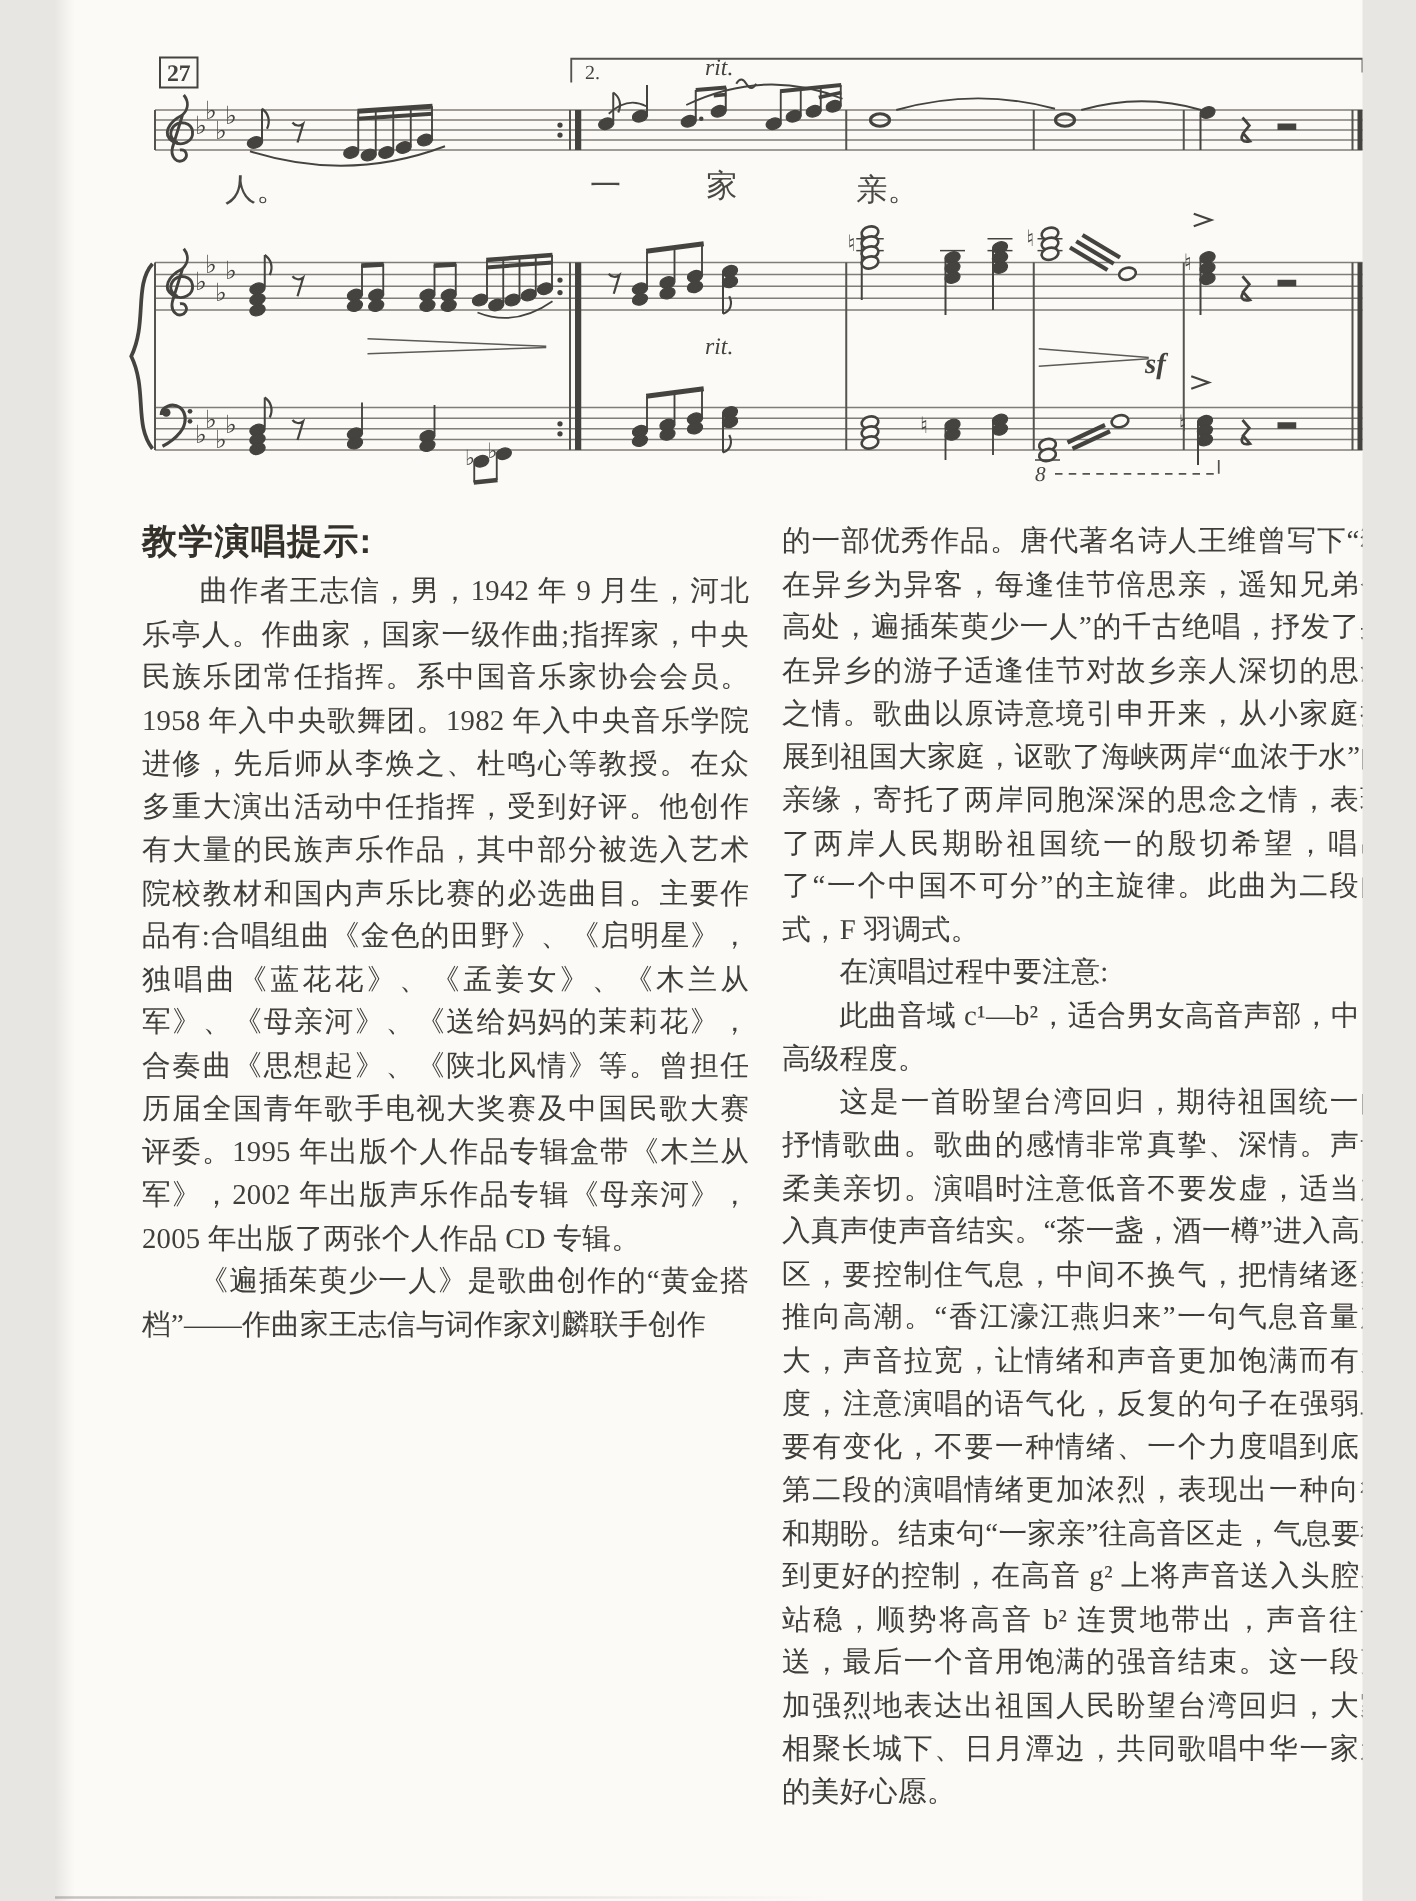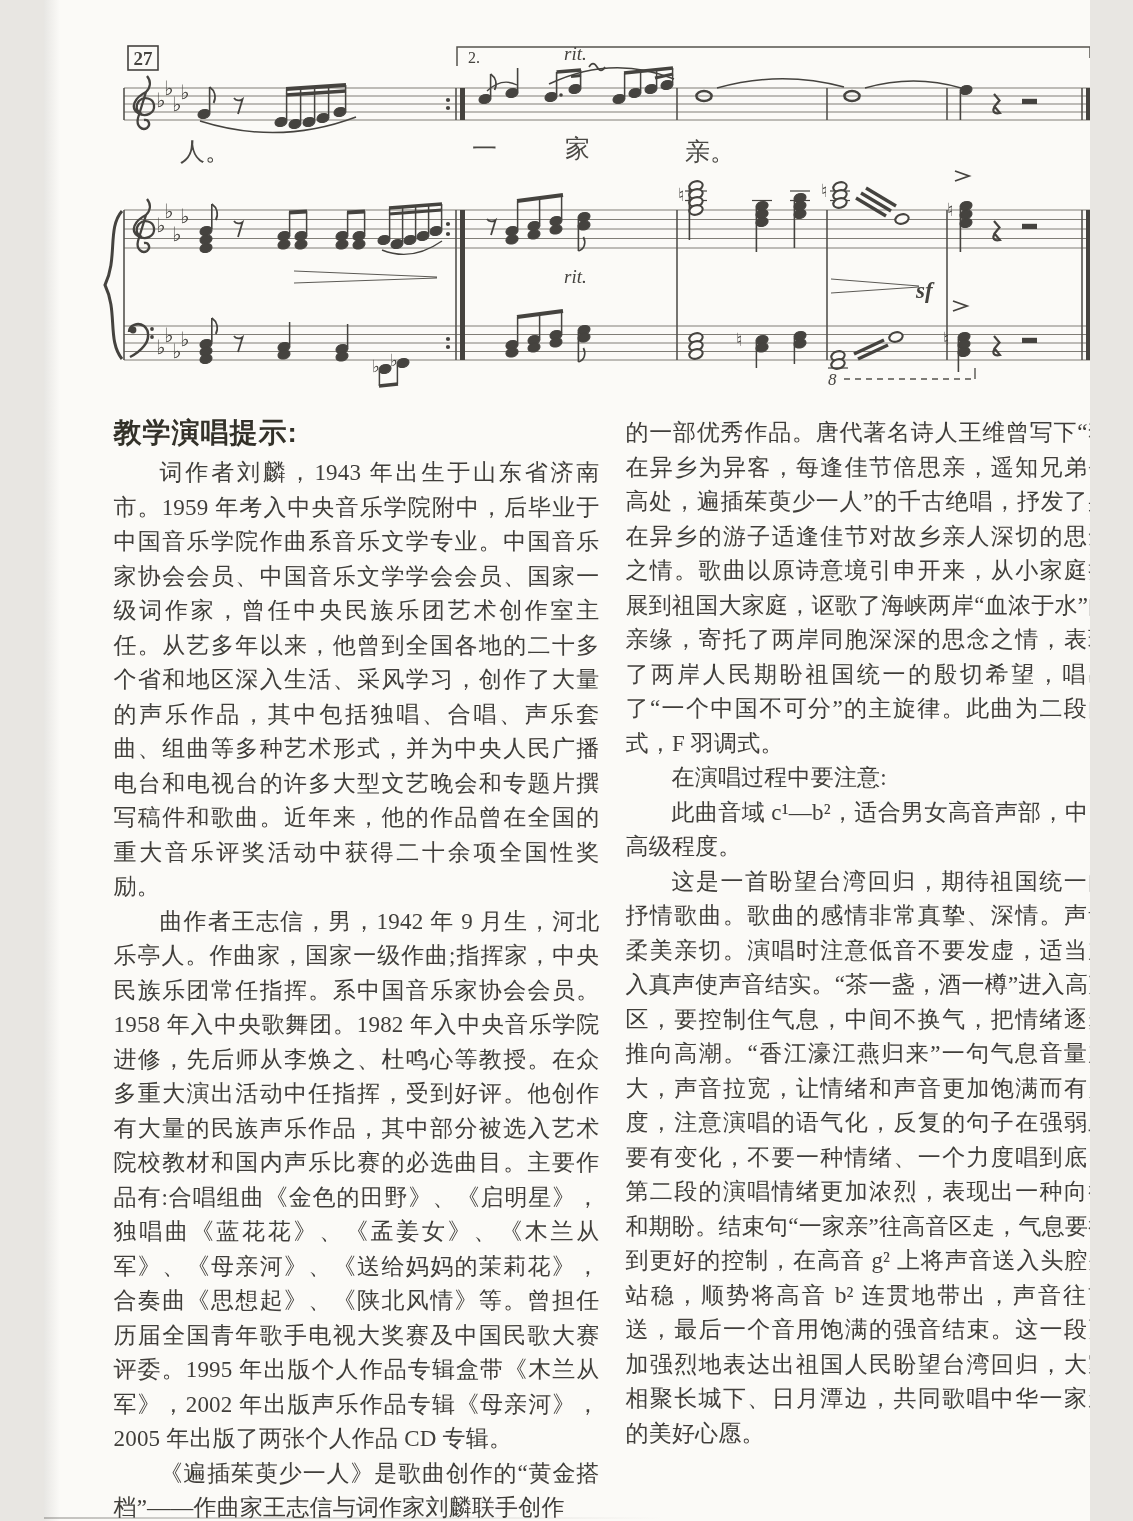--- a/index.html
+++ b/index.html
@@ -386,21 +386,20 @@
       <text class="mt mt-lyric" x="136" y="160">人。</text>
       <text class="mt mt-lyric" x="428" y="157">一</text>
       <text class="mt mt-lyric" x="521" y="157">家</text>
       <text class="mt mt-lyric" x="641" y="160">亲。</text>
     </g>
   </svg>
 
   <div class="text-area">
     <div class="col">
       <h3 class="heading">教学演唱提示:</h3>
-      <p class="ind">词作者刘麟，1943 年出生于山东省济南市。1959 年考入中央音乐学院附中，后毕业于中国音乐学院作曲系音乐文学专业。中国音乐家协会会员、中国音乐文学学会会员、国家一级词作家，曾任中央民族乐团艺术创作室主任。从艺多年以来，他曾到全国各地的二十多个省和地区深入生活、采风学习，创作了大量的声乐作品，其中包括独唱、合唱、声乐套曲、组曲等多种艺术形式，并为中央人民广播电台和电视台的许多大型文艺晚会和专题片撰写稿件和歌曲。近年来，他的作品曾在全国的重大音乐评奖活动中获得二十余项全国性奖励。</p>
       <p class="ind">曲作者王志信，男，1942 年 9 月生，河北乐亭人。作曲家，国家一级作曲;指挥家，中央民族乐团常任指挥。系中国音乐家协会会员。1958 年入中央歌舞团。1982 年入中央音乐学院进修，先后师从李焕之、杜鸣心等教授。在众多重大演出活动中任指挥，受到好评。他创作有大量的民族声乐作品，其中部分被选入艺术院校教材和国内声乐比赛的必选曲目。主要作品有:合唱组曲《金色的田野》、《启明星》，独唱曲《蓝花花》、《孟姜女》、《木兰从军》、《母亲河》、《送给妈妈的茉莉花》，合奏曲《思想起》、《陕北风情》等。曾担任历届全国青年歌手电视大奖赛及中国民歌大赛评委。1995 年出版个人作品专辑盒带《木兰从军》，2002 年出版声乐作品专辑《母亲河》，2005 年出版了两张个人作品 CD 专辑。</p>
       <p class="ind">《遍插茱萸少一人》是歌曲创作的“黄金搭档”——作曲家王志信与词作家刘麟联手创作</p>
     </div>
     <div class="col">
       <p>的一部优秀作品。唐代著名诗人王维曾写下“独在异乡为异客，每逢佳节倍思亲，遥知兄弟登高处，遍插茱萸少一人”的千古绝唱，抒发了身在异乡的游子适逢佳节对故乡亲人深切的思念之情。歌曲以原诗意境引申开来，从小家庭扩展到祖国大家庭，讴歌了海峡两岸“血浓于水”的亲缘，寄托了两岸同胞深深的思念之情，表现了两岸人民期盼祖国统一的殷切希望，唱出了“一个中国不可分”的主旋律。此曲为二段曲式，F 羽调式。</p>
       <p class="ind">在演唱过程中要注意:</p>
       <p class="ind">此曲音域 c¹—b²，适合男女高音声部，中、高级程度。</p>
       <p class="ind">这是一首盼望台湾回归，期待祖国统一的抒情歌曲。歌曲的感情非常真挚、深情。声音柔美亲切。演唱时注意低音不要发虚，适当加入真声使声音结实。“茶一盏，酒一樽”进入高声区，要控制住气息，中间不换气，把情绪逐步推向高潮。“香江濠江燕归来”一句气息音量加大，声音拉宽，让情绪和声音更加饱满而有力度，注意演唱的语气化，反复的句子在强弱上要有变化，不要一种情绪、一个力度唱到底。第二段的演唱情绪更加浓烈，表现出一种向往和期盼。结束句“一家亲”往高音区走，气息要得到更好的控制，在高音 g² 上将声音送入头腔并站稳，顺势将高音 b² 连贯地带出，声音往前送，最后一个音用饱满的强音结束。这一段更加强烈地表达出祖国人民盼望台湾回归，大家相聚长城下、日月潭边，共同歌唱中华一家亲的美好心愿。</p>
     </div>
   </div>

